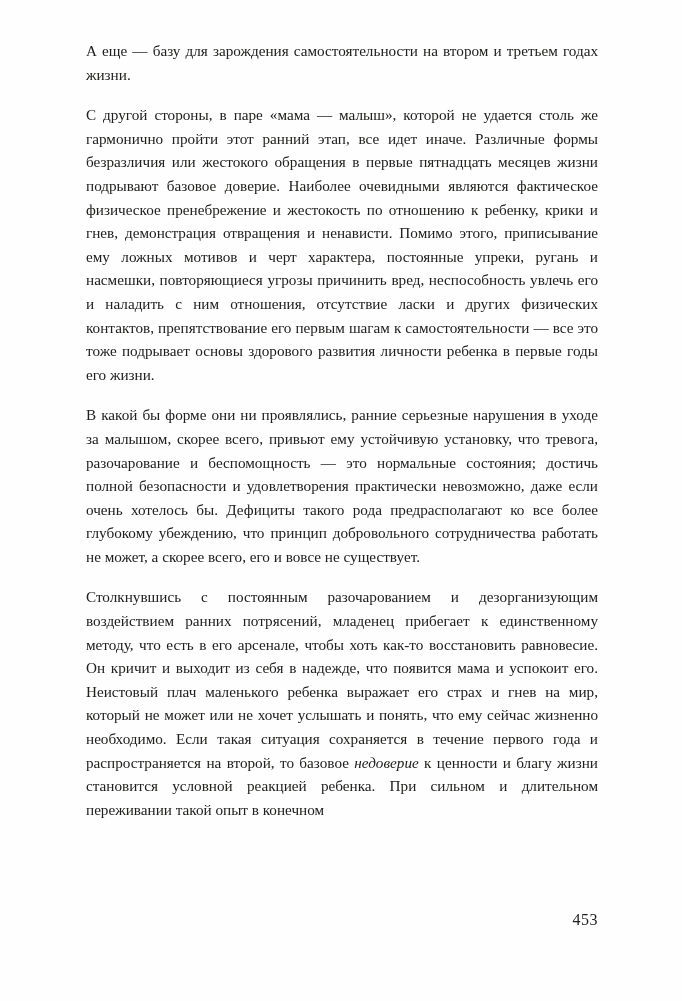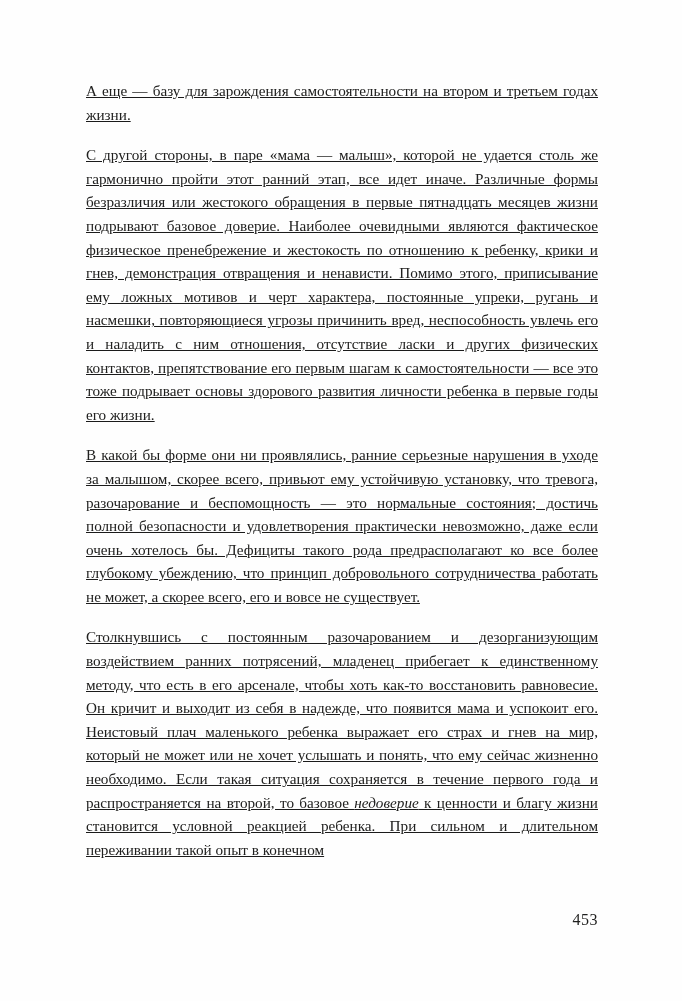--- a/index.html
+++ b/index.html
@@ -12,23 +12,22 @@
     background: #ffffff;
     font-family: "Liberation Serif", "DejaVu Serif", serif;
     color: #1b1b1b;
     overflow: hidden;
   }
   .page {
     position: relative;
     width: 682px;
     height: 1001px;
     box-sizing: border-box;
-    padding: 79px 84px 0 86px;
+    padding: 39px 84px 0 86px;
     background: #fefefe;
-    text-decoration: underline;
   }
   .body-text {
     font-size: 15.2px;
     line-height: 23.6px;
     text-align: justify;
     text-justify: inter-word;
     hyphens: manual;
     color: #20201f;
   }
   .para {

